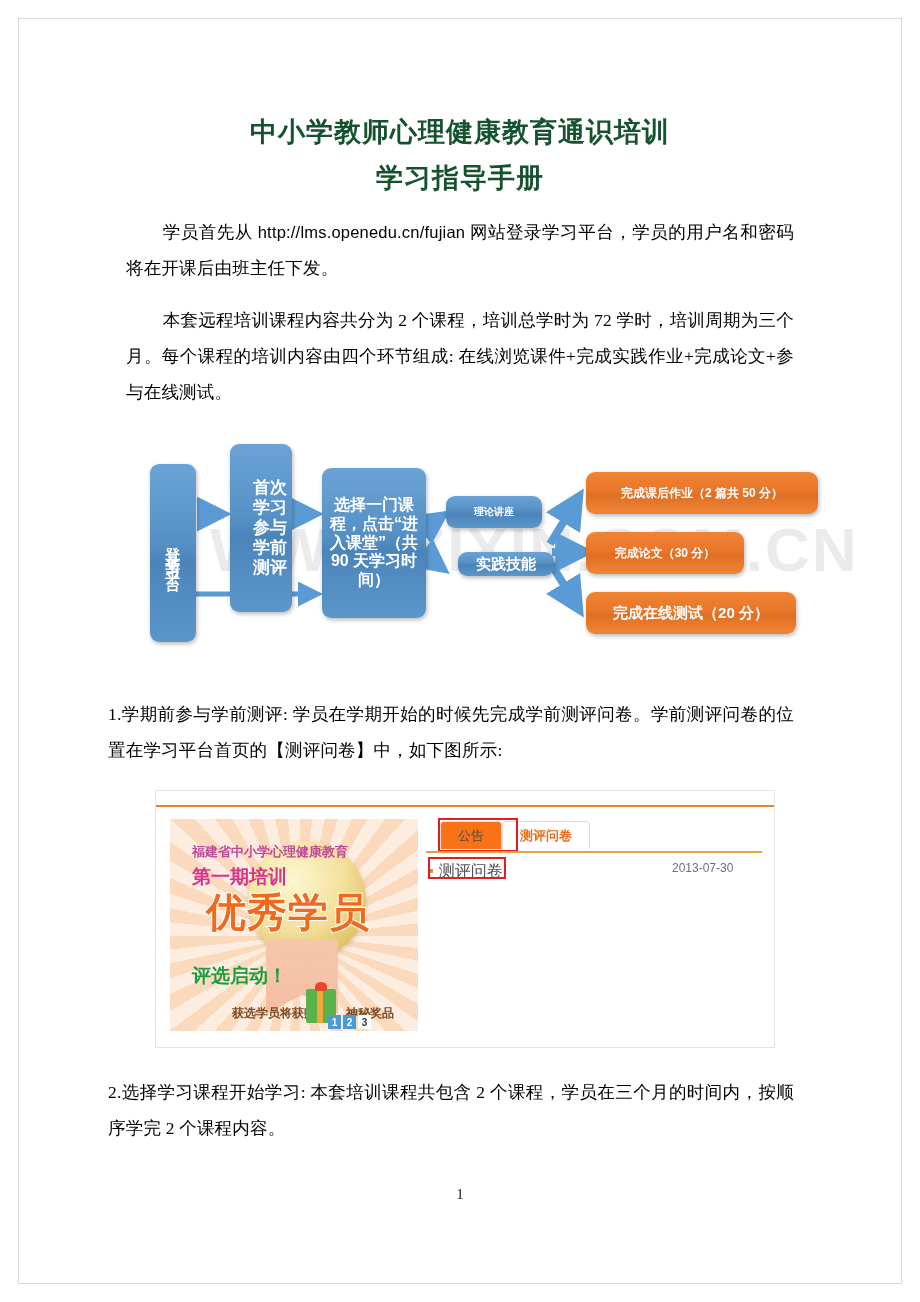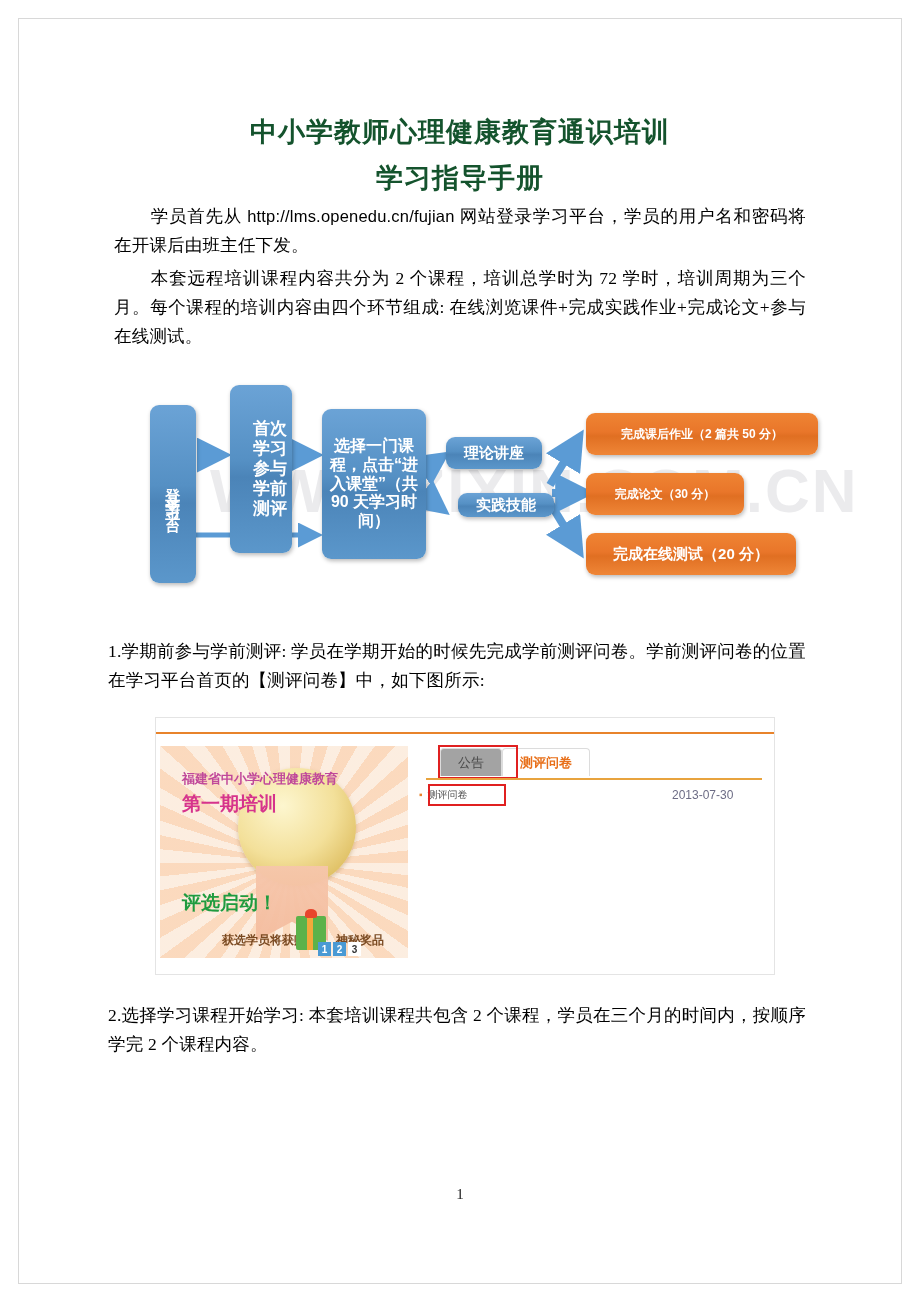--- a/index.html
+++ b/index.html
@@ -44,23 +44,23 @@
     letter-spacing: 1px;
     line-height: 40px;
     color: #14532d;
   }
   .title-line1 { margin-top: 112px; }
   .title-line2 { margin-top: 6px; }
 
   
   p.body {
     font-size: 17.5px;
-    line-height: 29px;
+    line-height: 36px;
     text-align: justify;
-    margin: 4px;
+    margin: 16px;
     letter-spacing: 0.2px;
   }
   .p-indent { text-indent: 2.1em; }
   .gap-1 { margin-top: 36px; }
   .gap-2 { margin-top: 20px; }
   .gap-3 { margin-top: 32px; }
 
   .url { font-family: "Liberation Sans", "DejaVu Sans", sans-serif; font-size: 16.5px; }
 
   
@@ -118,21 +118,21 @@
     box-sizing: border-box;
     overflow: hidden;
     font-family: "Liberation Sans", "DejaVu Sans", sans-serif;
   }
   .shot-rule {
     position: absolute; left: 0; top: 14px; width: 620px; height: 2px;
     background: #e8832b;
   }
   .banner {
     position: absolute;
-    left: 4px; top: 28px;
+    left: 14px; top: 28px;
     width: 248px; height: 212px;
     overflow: hidden;
     background: #fce2cb;
   }
   .banner-rays {
     position: absolute; left: -60px; top: -60px; width: 380px; height: 340px;
     background:
       repeating-conic-gradient(from 0deg at 50% 52%,
         #fbd9bd 0deg 6deg, #fceee1 6deg 12deg);
     opacity: .95;
@@ -172,34 +172,34 @@
   }
   .pager { position: absolute; left: 158px; top: 196px; display: flex; gap: 2px; }
   .pg { width: 13px; height: 14px; font-size: 10px; color: #fff; background: #4a9ad4;
         display:flex; align-items:center; justify-content:center; font-weight: bold; }
   .pg.off { background: #ffffff; color: #333; }
 
   
   .tabs { position: absolute; left: 284px; top: 30px; display: flex; align-items: flex-end; }
   .tab {
     height: 27px; padding: 0 17px; display:flex; align-items:center;
-    font-size: 13px; color: #4b4b4b; background: #a3a3a3;
+    font-size: 13px; color: #4b4b4b; background: #f97316;
     border: 1px solid #dcdcdc; border-bottom: none;
     border-radius: 4px 4px 0 0;
   }
   .tab.active {
     color: #e8701a; font-weight: bold; background: #ffffff;
     position: relative;
   }
   .tab-hl {
     position: absolute; left: 282px; top: 27px; width: 80px; height: 34px;
     border: 2px solid #e02020; box-sizing: border-box; pointer-events: none;
   }
   .tab-underline { position:absolute; left: 270px; top: 60px; width: 336px; height: 2px; background:#e8a33d; }
-  .shot-list-item { position: absolute; left: 263px; top: 70px; font-size: 10px; color: #4f4f4f; }
+  .shot-list-item { position: absolute; left: 272px; top: 70px; font-size: 16px; color: #4f4f4f; }
   .shot-list-item .dot { color:#e8832b; margin-right: 5px; }
   .item-hl {
     position: absolute; left: 272px; top: 66px; width: 78px; height: 22px;
     border: 2px solid #e02020; box-sizing: border-box; pointer-events: none;
   }
   .shot-date { position: absolute; left: 516px; top: 70px; font-size: 12px; color: #6c6c85; }
 
   
   .page-num {
     position: absolute; left: 0; top: 1186px; width: 920px;
@@ -252,21 +252,21 @@
     </div>
 
     <div class="fbox blue" style="left:80px; top:8px; width:62px; height:168px; font-size:17px; padding:4px;justify-content:flex-end;">
       <span style="display:block; width:36px; word-break:break-all;">首次学习参与学前测评</span>
     </div>
 
     <div class="fbox blue" style="left:172px; top:32px; width:104px; height:150px; font-size:16px; padding:4px;">
       <span style="display:block; width:94px;">选择一门课程，点击“进入课堂”（共 90 天学习时间）</span>
     </div>
 
-    <div class="fbox blue" style="left:296px; top:60px; width:96px; height:32px; font-size:15px;">
+    <div class="fbox blue" style="left:296px; top:60px; width:96px; height:32px; font-size:10px;">
       <span>理论讲座</span>
     </div>
 
     <div class="fbox blue" style="left:308px; top:116px; width:96px; height:24px; font-size:15px;">
       <span>实践技能</span>
     </div>
 
     <div class="fbox orange" style="left:436px; top:36px; width:232px; height:42px; font-size:12px;">
       <span>完成课后作业（2 篇共 50 分）</span>
     </div>
@@ -284,20 +284,21 @@
 
   <div class="shot">
     <div class="shot-rule"></div>
 
     <div class="banner">
       <div class="banner-rays"></div>
       <div class="medal"></div>
       <div class="ribbon"></div>
       <div class="b-txt b-t1">福建省中小学心理健康教育</div>
       <div class="b-txt b-t2">第一期培训</div>
+      <div class="b-txt b-t3">优秀学员</div>
       <div class="b-txt b-t4">评选启动！</div>
       <div class="b-txt b-t5">获选学员将获赠</div>
       <div class="gift"></div>
       <div class="b-txt b-t6">神秘奖品</div>
       <div class="pager">
         <span class="pg">1</span>
         <span class="pg">2</span>
         <span class="pg off">3</span>
       </div>
     </div>

